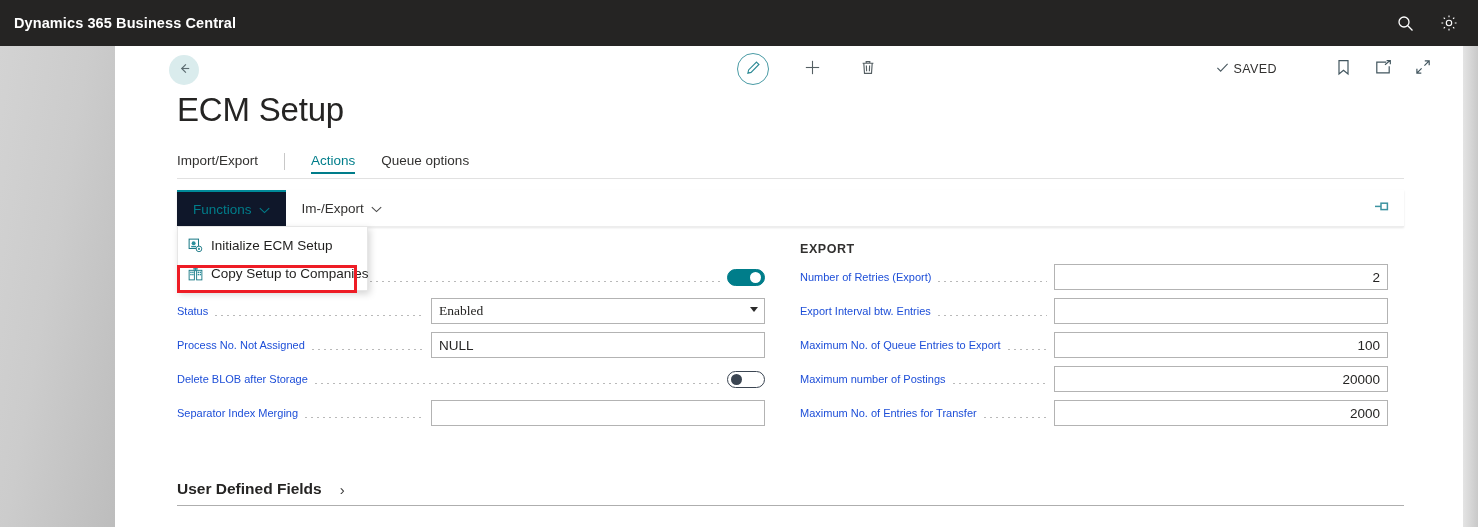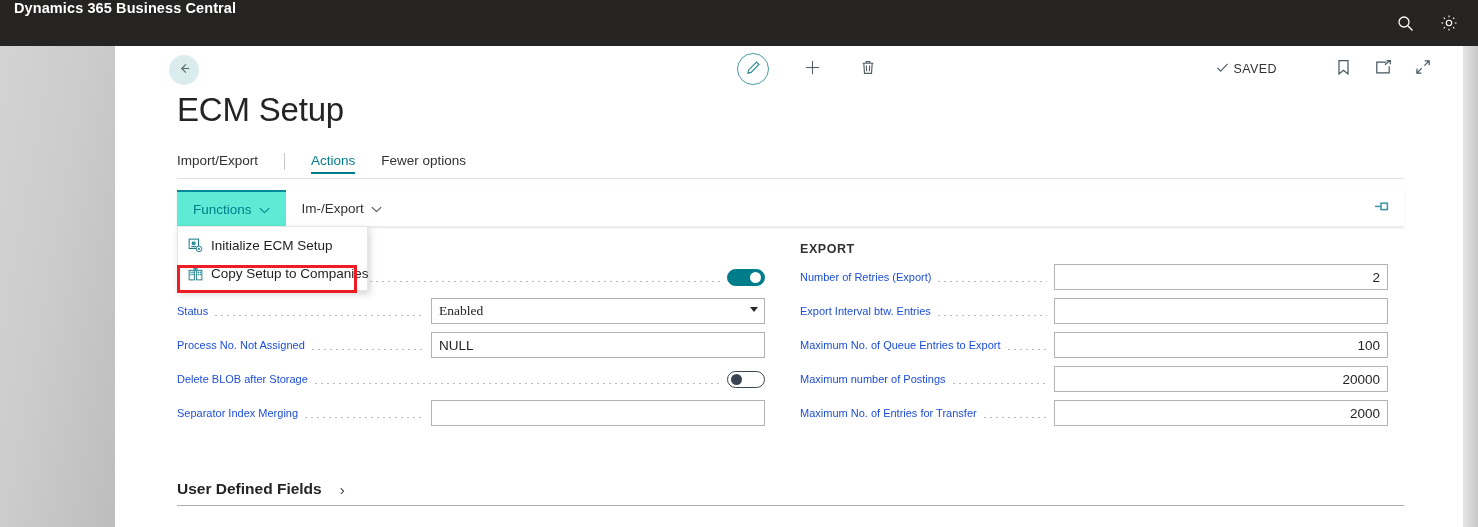--- a/index.html
+++ b/index.html
@@ -17,20 +17,21 @@
   }
 
   
   .appbar {
     position: absolute;
     top: 0; left: 0;
     width: 1478px;
     height: 46px;
     background: #252423;
     display: flex;
+    align-items: center;
   }
   .appbar-title {
     margin-left: 14px;
     color: #ffffff;
     font-size: 14.5px;
     font-weight: bold;
     letter-spacing: .1px;
   }
   .appbar-right {
     margin-left: auto;
@@ -195,21 +196,21 @@
     align-items: center;
     gap: 7px;
     padding: 0 16px;
     font-size: 13.5px;
     color: #323130;
     cursor: pointer;
     box-sizing: border-box;
     white-space: nowrap;
   }
   .ribbon-btn.active {
-    background: #5eead4;
+    background: #0f172a;
     color: #007d8a;
     border-top: 2px solid #008a99;
   }
   .ribbon-pin {
     margin-left: auto;
     margin-right: 14px;
     display: flex; align-items: center;
     cursor: pointer;
   }
 
@@ -468,21 +469,21 @@
       </div>
     </div>
   </div>
 
   <div class="title">ECM Setup</div>
 
   <div class="navtabs">
     <div class="navtab">Import/Export</div>
     <div class="nav-divider"></div>
     <div class="navtab active">Actions</div>
-    <div class="navtab">Fewer options</div>
+    <div class="navtab">Queue options</div>
   </div>
 
   <div class="ribbon">
     <div class="ribbon-btn active">
       <span>Functions</span>
       <span>
         <svg width="11" height="7" viewBox="0 0 11 7" fill="none" stroke="#007d8a" stroke-width="1.1">
           <path d="M.8 1.2L5.5 5.6 10.2 1.2"></path>
         </svg>
       </span>

